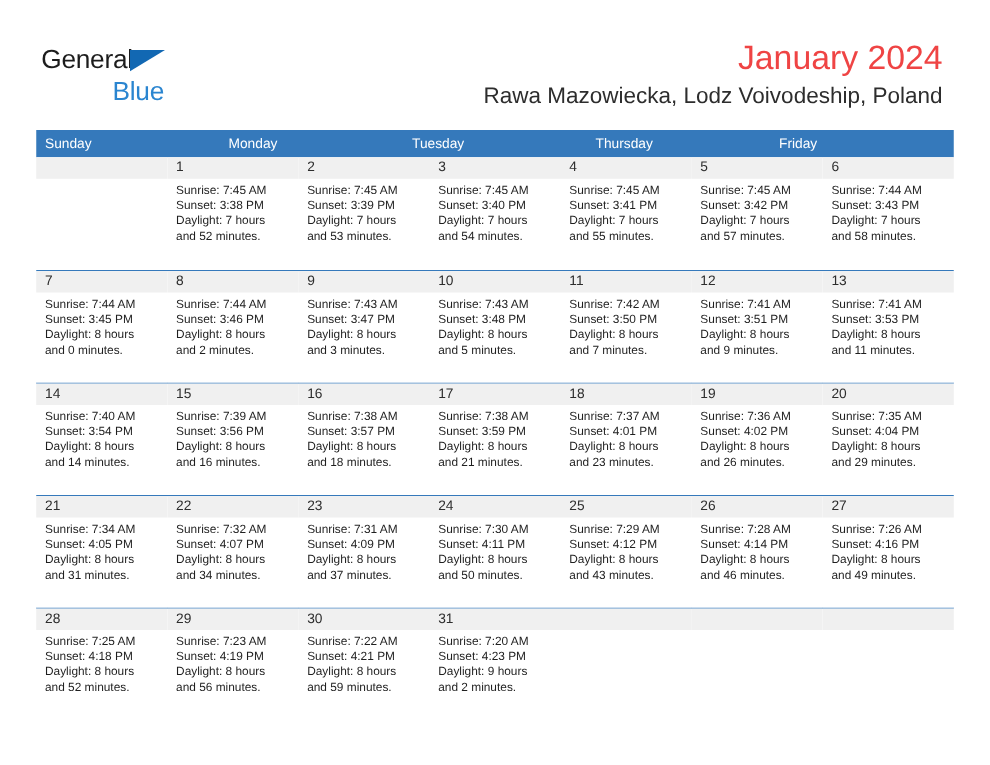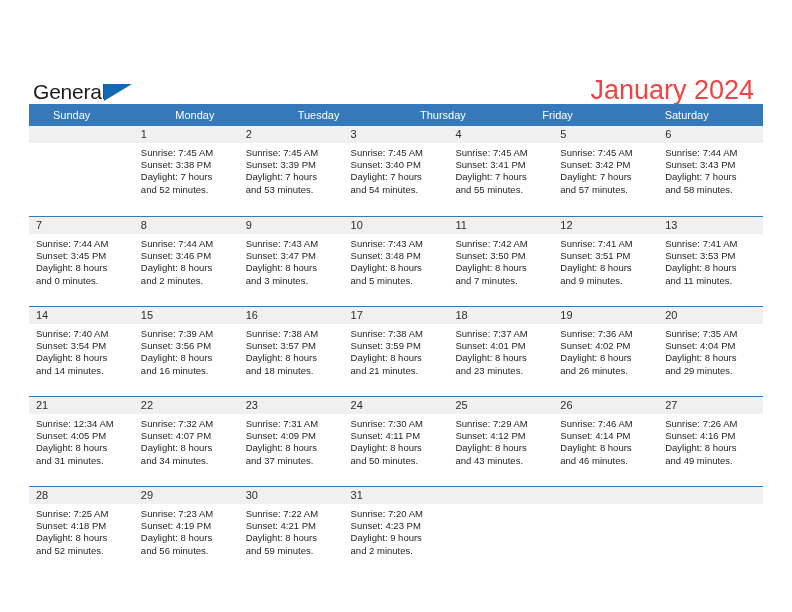--- a/index.html
+++ b/index.html
@@ -21,21 +21,20 @@
     box-sizing: border-box;
   }
 
   
   .masthead {
     position: absolute;
     left: 0;
     top: 0;
     width: 792px;
     height: 100px;
-    margin-top: 44px;
   }
   .logo {
     position: absolute;
     left: 33px;
     top: 36px;
     width: 200px;
     height: 50px;
   }
   .logo-general {
     position: absolute;
@@ -94,21 +93,21 @@
   .weekday-row {
     display: flex;
     background: #3579bb;
     height: 22px;
   }
   .weekday {
     flex: 1 1 0;
     font-size: 11px;
     color: #ffffff;
     line-height: 22px;
-    padding-left: 24px;
+    padding-left: 7px;
     box-sizing: border-box;
     white-space: nowrap;
   }
   .week-row {
     display: flex;
     height: 90px;
     border-top: 1px solid #3579bb;
     box-sizing: border-box;
     background: #ffffff;
   }
@@ -163,21 +162,20 @@
 
   </div>
 
   <div class="calendar">
     <div class="weekday-row" id="weekday-row">
         <div class="weekday">Sunday</div>
         <div class="weekday">Monday</div>
         <div class="weekday">Tuesday</div>
         <div class="weekday">Thursday</div>
         <div class="weekday">Friday</div>
-        <div class="weekday">Saturday</div>
       </div>
     <div id="weeks-container">
         <div class="week-row first">
           <div class="daycell empty">
             <div class="daynum-band"></div>
             <div class="detail"></div>
           </div>
           <div class="daycell">
             <div class="daynum-band">1</div>
             <div class="detail">
@@ -360,21 +358,21 @@
               <div>Sunset: 4:04 PM</div>
               <div>Daylight: 8 hours</div>
               <div>and 29 minutes.</div>
             </div>
           </div>
         </div>
         <div class="week-row">
           <div class="daycell">
             <div class="daynum-band">21</div>
             <div class="detail">
-              <div>Sunrise: 12:34 AM</div>
+              <div>Sunrise: 7:34 AM</div>
               <div>Sunset: 4:05 PM</div>
               <div>Daylight: 8 hours</div>
               <div>and 31 minutes.</div>
             </div>
           </div>
           <div class="daycell">
             <div class="daynum-band">22</div>
             <div class="detail">
               <div>Sunrise: 7:32 AM</div>
               <div>Sunset: 4:07 PM</div>
@@ -405,21 +403,21 @@
             <div class="detail">
               <div>Sunrise: 7:29 AM</div>
               <div>Sunset: 4:12 PM</div>
               <div>Daylight: 8 hours</div>
               <div>and 43 minutes.</div>
             </div>
           </div>
           <div class="daycell">
             <div class="daynum-band">26</div>
             <div class="detail">
-              <div>Sunrise: 7:46 AM</div>
+              <div>Sunrise: 7:28 AM</div>
               <div>Sunset: 4:14 PM</div>
               <div>Daylight: 8 hours</div>
               <div>and 46 minutes.</div>
             </div>
           </div>
           <div class="daycell">
             <div class="daynum-band">27</div>
             <div class="detail">
               <div>Sunrise: 7:26 AM</div>
               <div>Sunset: 4:16 PM</div>

